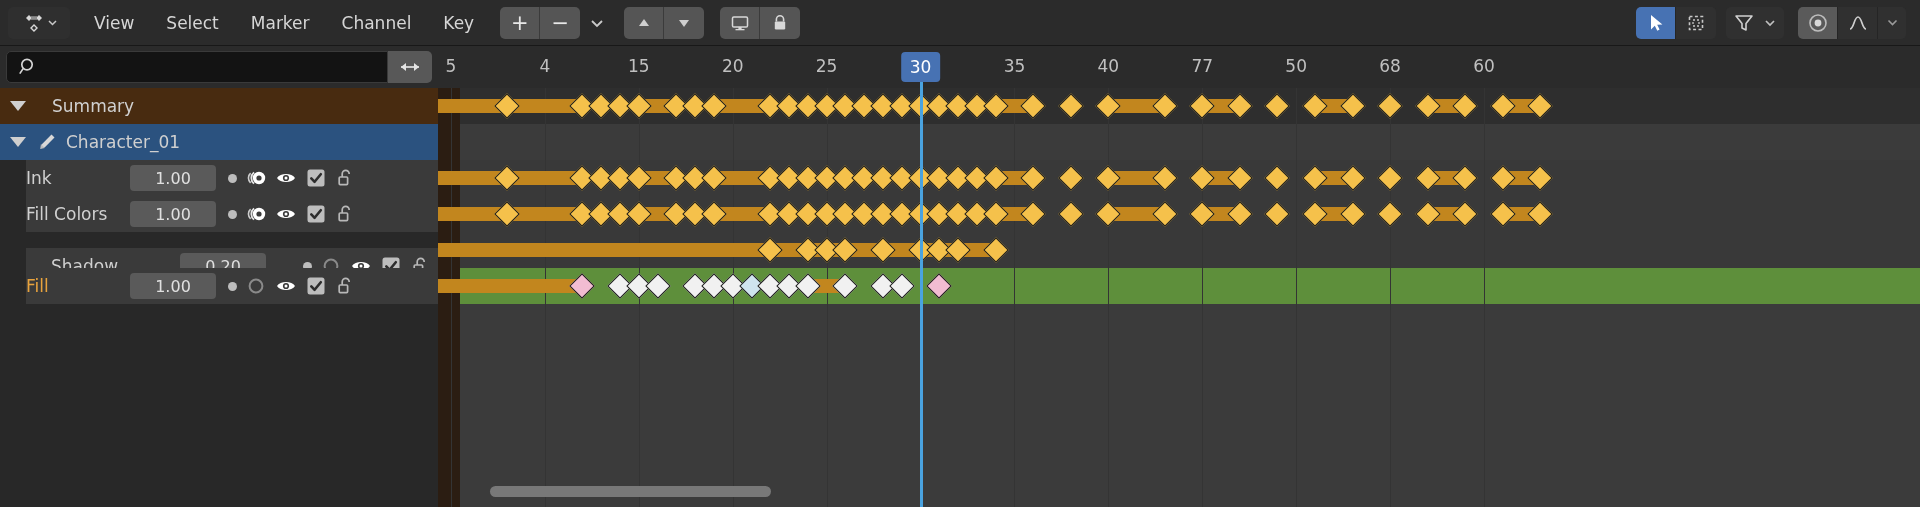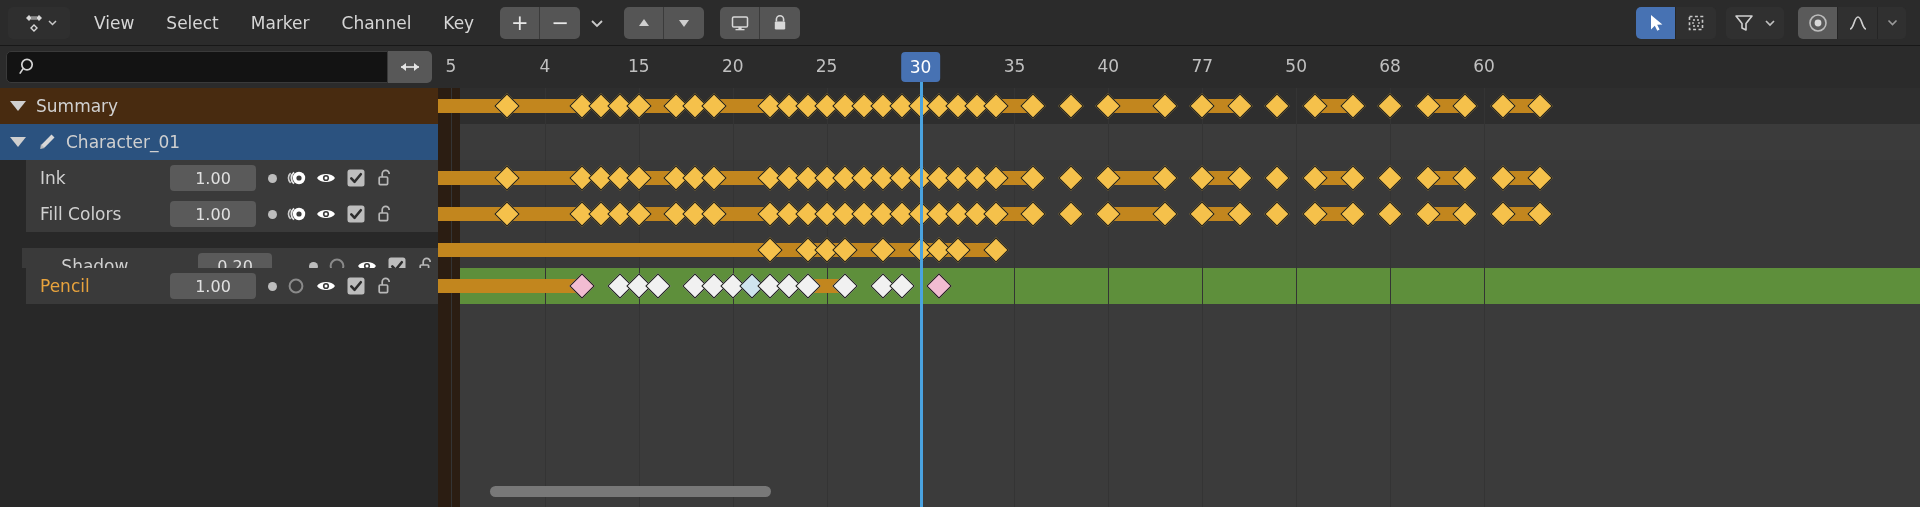--- a/index.html
+++ b/index.html
@@ -100,39 +100,39 @@
 
   
   .channels {
     position: absolute; left: 0; top: 88px; width: 438px; height: 419px;
     background: #282828;
   }
   .ch-row {
     position: absolute; left: 0; width: 438px; height: 36px;
     display: flex; align-items: center;
   }
-  .ch-summary { background: #482b10; }
+  .ch-summary { background: #482b10; gap: 16px; }
   .ch-object  { background: #2b527f; }
   .ch-layer   { background: #3a3a3a; }
   .tri {
     width: 0; height: 0; border-left: 8px solid transparent;
     border-right: 8px solid transparent; border-top: 10px solid #cfcfcf;
     margin-left: 10px; margin-right: 10px; cursor: pointer;
   }
   .ch-name { color: #d0d0d0; font-size: 17px; }
   .ch-name.sel { color: #e8a33d; }
   .ch-indent { width: 26px; height: 36px; background: #282828; }
   .val-box {
     width: 86px; height: 26px; background: #5a5a5a; border-radius: 4px;
     display: flex; align-items: center; justify-content: center;
     color: #e0e0e0; font-size: 16px; cursor: pointer;
   }
   .ch-icons { display: flex; align-items: center; gap: 8px; margin-left: 12px; }
   .dot { width: 9px; height: 9px; border-radius: 50%; background: #bdbdbd; cursor: pointer; }
-  .layer-label { width: 144px; padding-left: 14px; }
+  .layer-label { width: 104px; }
 
   
   .keys {
     position: absolute; left: 438px; top: 88px; width: 1482px; height: 419px;
     background: #3b3b3b; overflow: hidden;
   }
   .key-row { position: absolute; left: 0; width: 1482px; height: 36px; }
   .row-summary { background: #2e2e2e; }
   .row-layer   { background: #393939; }
   .row-rough   { background: #5e8f3b; }
@@ -454,21 +454,21 @@
           <span>
             <svg width="22" height="22" viewBox="0 0 22 22">
               <path d="M7.2 10 V6.9 a3.5 3.5 0 0 1 7 0" fill="none" stroke="#b8b8b8" stroke-width="1.7"></path>
               <rect x="4.2" y="10" width="8.4" height="7.6" rx="1" fill="none" stroke="#b8b8b8" stroke-width="1.7"></rect>
             </svg>
           </span>
         </span>
       </div>
       <div class="ch-row ch-layer" style="top: 180px;">
         <span class="ch-indent"></span>
-        <span class="layer-label ch-name sel">Pencil</span>
+        <span class="layer-label ch-name sel">Fill</span>
         <span class="val-box">1.00</span>
         <span class="ch-icons">
           <span class="dot"></span>
           <span>
             <svg width="22" height="22" viewBox="0 0 22 22">
               <circle cx="11" cy="11" r="6.4" fill="none" stroke="#8a8a8a" stroke-width="2"></circle>
             </svg>
           </span>
           <span>
             <svg width="22" height="22" viewBox="0 0 22 22">

